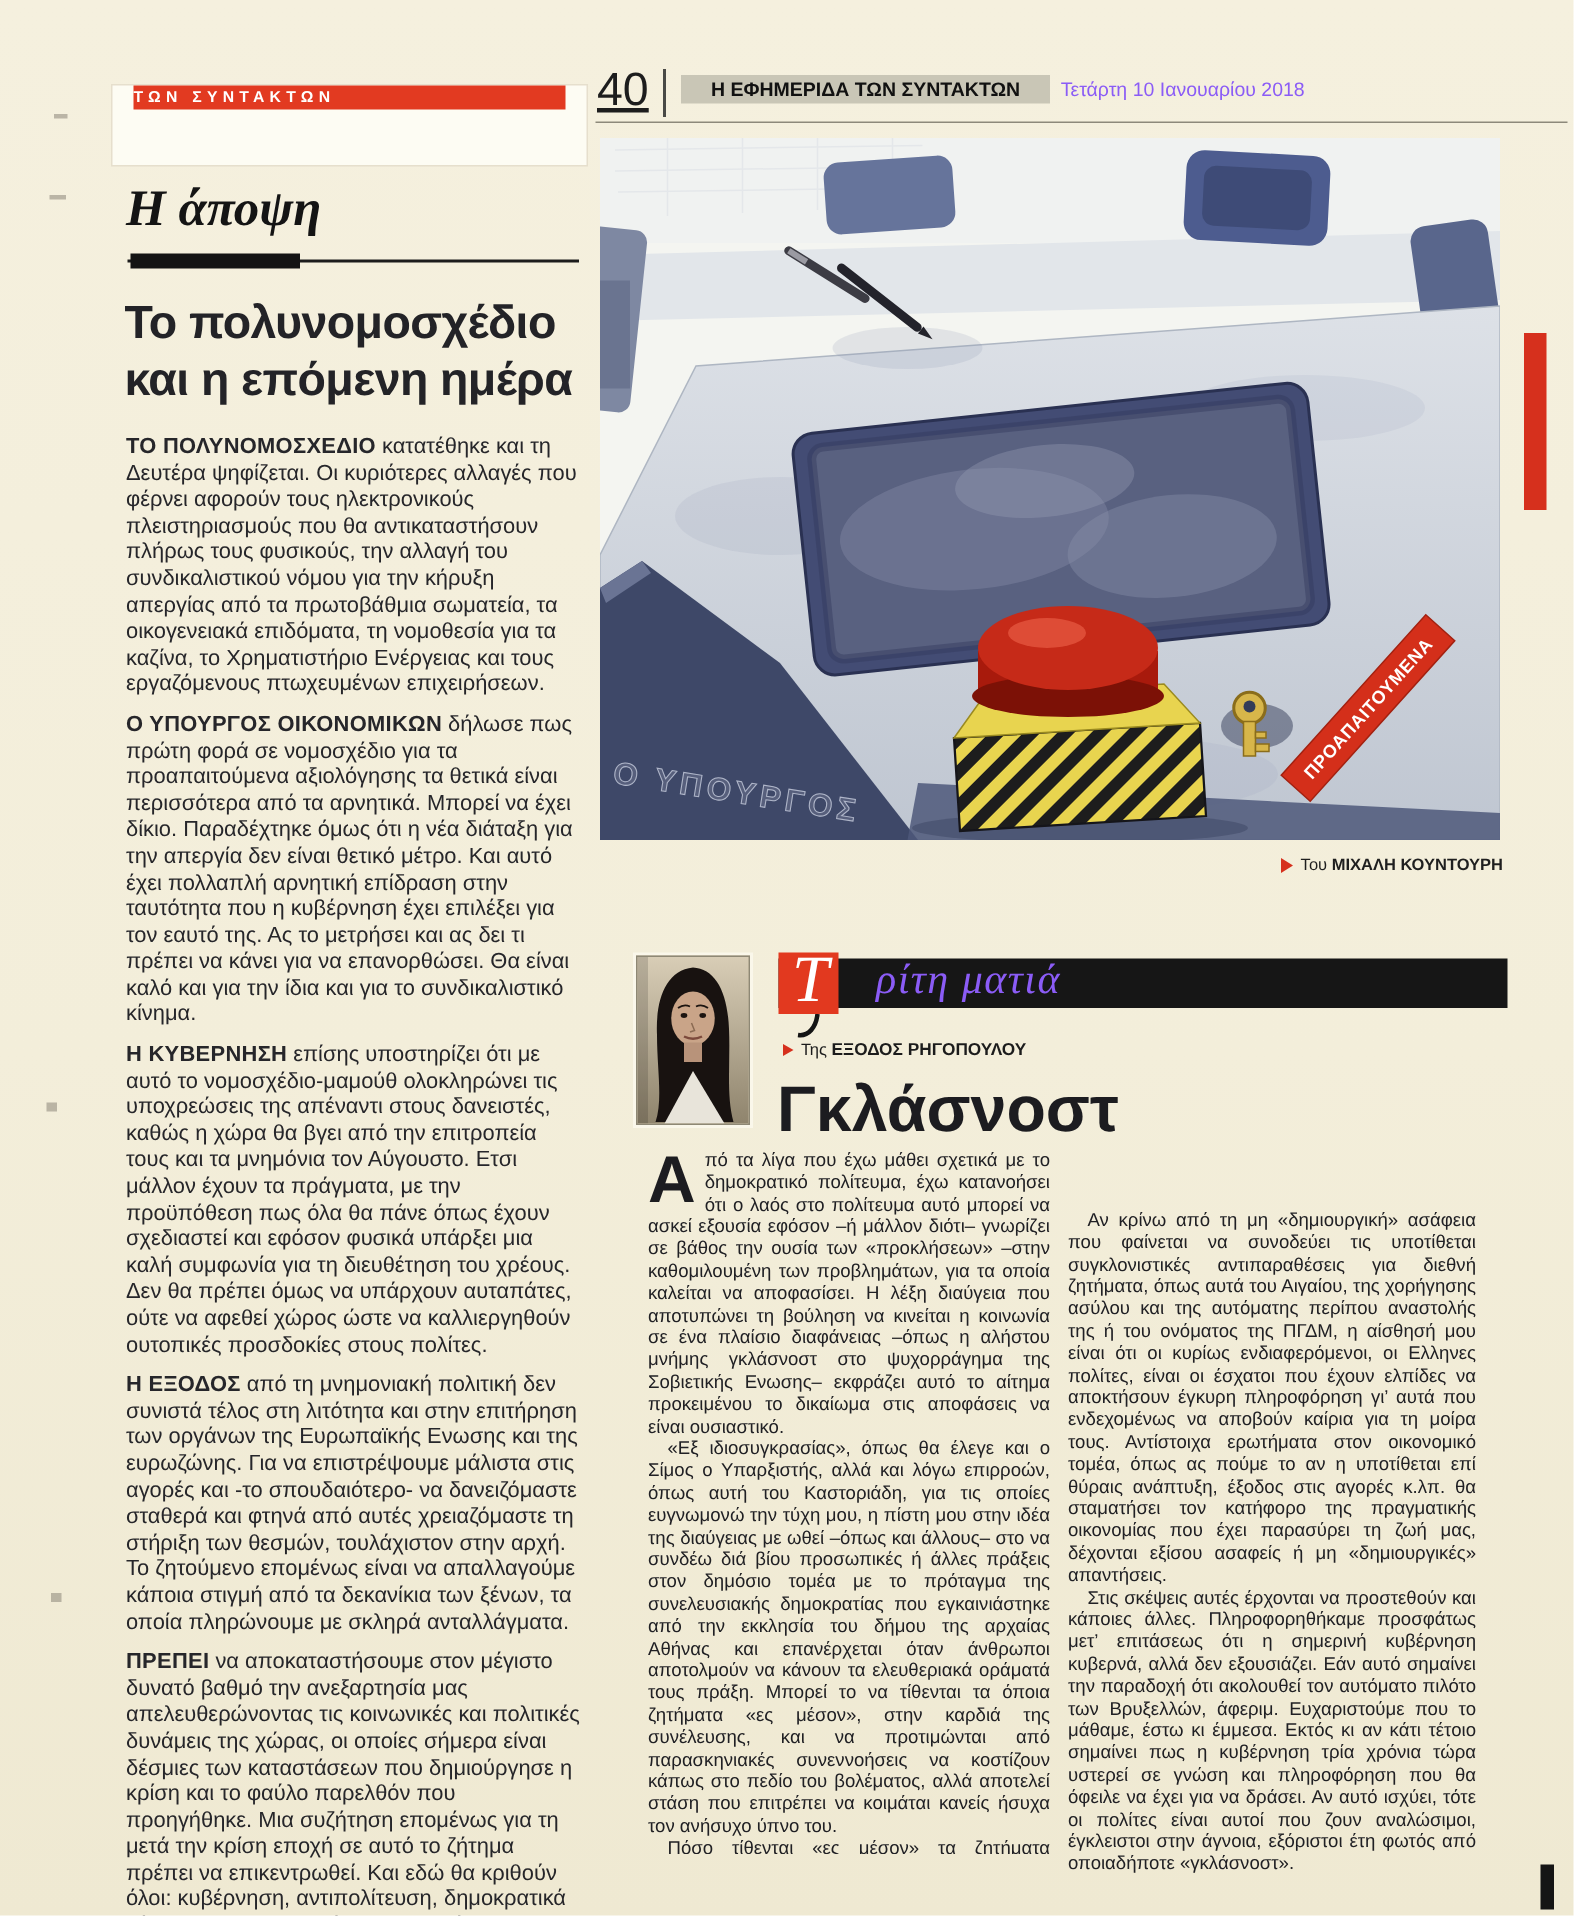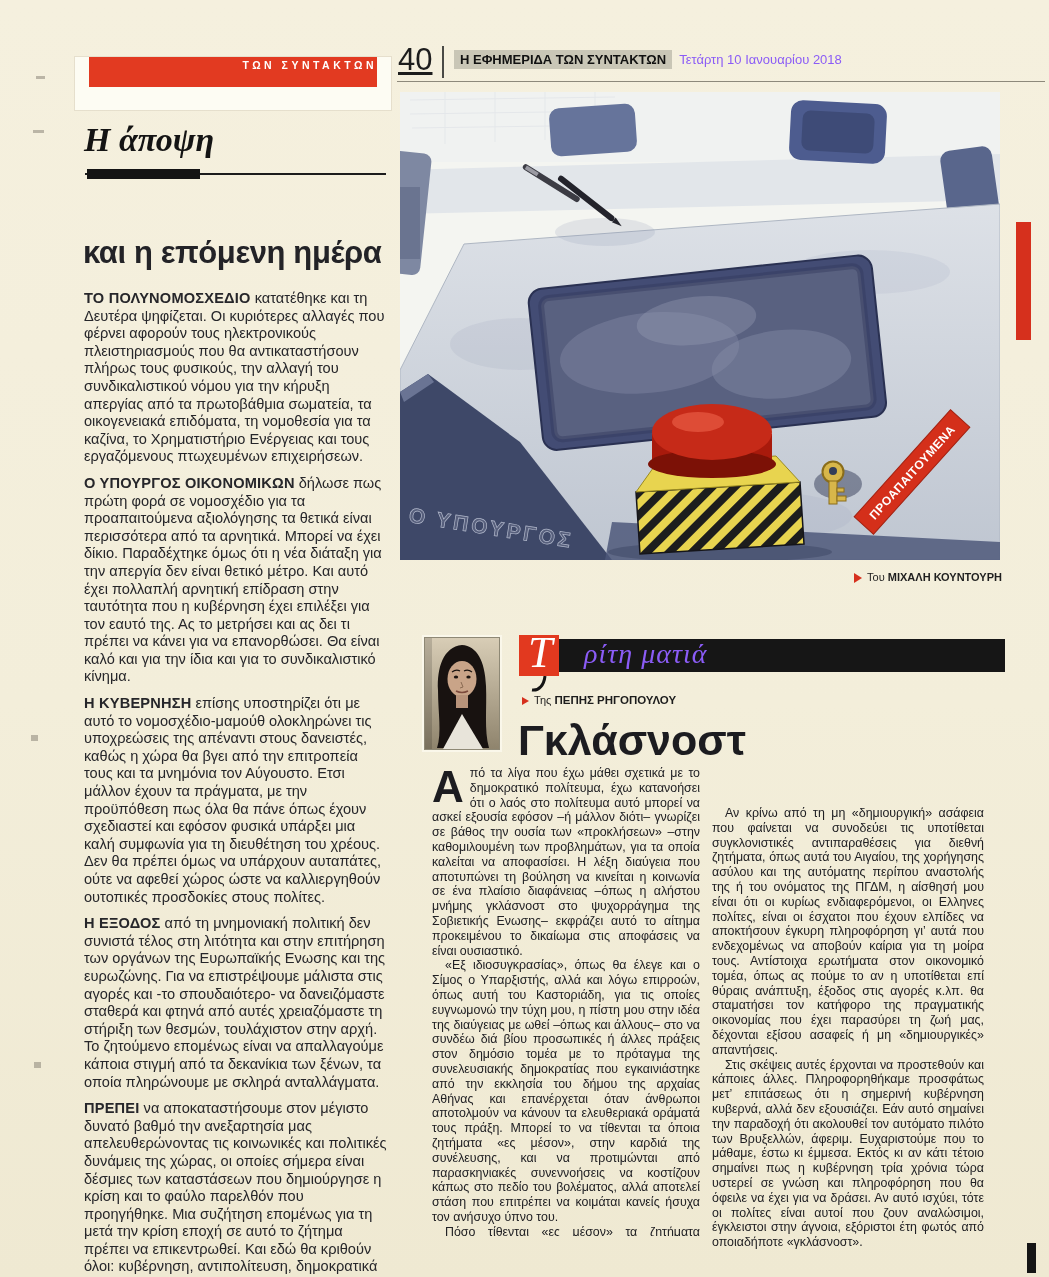--- a/index.html
+++ b/index.html
@@ -6,30 +6,30 @@
   body{
     width:1049px;height:1277px;position:relative;overflow:hidden;
     background:linear-gradient(180deg,#f5f0de 0%,#f3eeda 55%,#efe9d2 100%);
     font-family:"Liberation Sans","DejaVu Sans",sans-serif;color:#26262a;
   }
   .abs{position:absolute;}
   
   .pageno{left:398px;top:42px;font-size:31px;color:#1d1d1d;text-decoration:underline;}
   .hdr-sep{left:442px;top:46px;width:2px;height:32px;background:#4a4a46;}
   .hdr-line{left:454px;top:52px;font-size:13px;white-space:nowrap;}
-  .hdr-paper{background:#c9c6b6;font-weight:700;padding:2px 6px;color:#111;}
+  .hdr-paper{background:#c9c6b6;font-weight:700;padding:2px 20px;color:#111;}
   .hdr-date{color:#8b5cf6;margin-left:7px;}
   .hdr-rule{left:397px;top:81px;width:648px;height:1px;background:#8d897b;}
   
   .masthead{left:75px;top:57px;width:316px;height:53px;background:#fdfcf3;
     box-shadow:0 0 0 1px rgba(120,110,80,.12);}
   .mast-top{display:flex;align-items:center;justify-content:center;gap:7px;padding-top:3px;}
   .mast-title{font-weight:700;font-size:27px;letter-spacing:-.5px;color:#0c0c0c;}
-  .mast-red{margin:0 auto;width:288px;height:30px;background:#e23a21;color:#fff;
-    font-weight:700;font-size:10.5px;letter-spacing:3.5px;text-align:right;line-height:17px;}
+  .mast-red{margin:0 auto;width:288px;height:16px;background:#e23a21;color:#fff;
+    font-weight:700;font-size:10.5px;letter-spacing:3.5px;text-align:left;line-height:17px;}
   
   .section-head{left:84px;top:121px;font-family:"Liberation Serif","DejaVu Serif",serif;
     font-style:italic;font-size:34px;color:#141414;font-weight:bold;}
   .section-rule{left:85px;top:169px;width:301px;height:10px;}
   .section-rule .thin{position:absolute;left:0;top:4px;width:100%;height:2px;background:#1c1c1c;}
   .section-rule .thick{position:absolute;left:2px;top:0;width:113px;height:10px;background:#141414;}
   .op-title{left:83px;top:196px;margin:0;font-size:31px;line-height:38px;font-weight:700;
     color:#232327;letter-spacing:-.4px;}
   .op-body{left:84px;top:290px;width:303px;font-size:14.6px;line-height:17.6px;color:#26262a;}
   .op-body p{margin:0 0 9px 0;}
@@ -83,21 +83,21 @@
 <div class="abs artifact" style="left:33px;top:130px;width:11px;height:3px;"></div>
 <div class="abs artifact" style="left:31px;top:735px;width:7px;height:6px;"></div>
 <div class="abs artifact" style="left:34px;top:1062px;width:7px;height:6px;"></div>
 
 <div class="abs section-head">Η άποψη</div>
 <div class="abs section-rule">
   <span class="thin"></span>
     <span class="thick"></span>
 </div>
 <h1 class="abs op-title">
-  <br>
+  <span>Το πολυνομοσχέδιο</span><br>
   <span>και η επόμενη ημέρα</span>
 </h1>
 <div class="abs op-body">
   <p><b class="lead">ΤΟ ΠΟΛΥΝΟΜΟΣΧΕΔΙΟ</b><span> κατατέθηκε και τη Δευτέρα ψηφίζεται. Οι κυριότερες αλλαγές που φέρνει αφορούν τους ηλεκτρονικούς πλειστηριασμούς που θα αντικαταστήσουν πλήρως τους φυσικούς, την αλλαγή του συνδικαλιστικού νόμου για την κήρυξη απεργίας από τα πρωτοβάθμια σωματεία, τα οικογενειακά επιδόματα, τη νομοθεσία για τα καζίνα, το Χρηματιστήριο Ενέργειας και τους εργαζόμενους πτωχευμένων επιχειρήσεων.</span></p>
   <p><b class="lead">Ο ΥΠΟΥΡΓΟΣ ΟΙΚΟΝΟΜΙΚΩΝ</b><span> δήλωσε πως πρώτη φορά σε νομοσχέδιο για τα προαπαιτούμενα αξιολόγησης τα θετικά είναι περισσότερα από τα αρνητικά. Μπορεί να έχει δίκιο. Παραδέχτηκε όμως ότι η νέα διάταξη για την απεργία δεν είναι θετικό μέτρο. Και αυτό έχει πολλαπλή αρνητική επίδραση στην ταυτότητα που η κυβέρνηση έχει επιλέξει για τον εαυτό της. Ας το μετρήσει και ας δει τι πρέπει να κάνει για να επανορθώσει. Θα είναι καλό και για την ίδια και για το συνδικαλιστικό κίνημα.</span></p>
   <p><b class="lead">Η ΚΥΒΕΡΝΗΣΗ</b><span> επίσης υποστηρίζει ότι με αυτό το νομοσχέδιο-μαμούθ ολοκληρώνει τις υποχρεώσεις της απέναντι στους δανειστές, καθώς η χώρα θα βγει από την επιτροπεία τους και τα μνημόνια τον Αύγουστο. Ετσι μάλλον έχουν τα πράγματα, με την προϋπόθεση πως όλα θα πάνε όπως έχουν σχεδιαστεί και εφόσον φυσικά υπάρξει μια καλή συμφωνία για τη διευθέτηση του χρέους. Δεν θα πρέπει όμως να υπάρχουν αυταπάτες, ούτε να αφεθεί χώρος ώστε να καλλιεργηθούν ουτοπικές προσδοκίες στους πολίτες.</span></p>
   <p><b class="lead">Η ΕΞΟΔΟΣ</b><span> από τη μνημονιακή πολιτική δεν συνιστά τέλος στη λιτότητα και στην επιτήρηση των οργάνων της Ευρωπαϊκής Ενωσης και της ευρωζώνης. Για να επιστρέψουμε μάλιστα στις αγορές και -το σπουδαιότερο- να δανειζόμαστε σταθερά και φτηνά από αυτές χρειαζόμαστε τη στήριξη των θεσμών, τουλάχιστον στην αρχή. Το ζητούμενο επομένως είναι να απαλλαγούμε κάποια στιγμή από τα δεκανίκια των ξένων, τα οποία πληρώνουμε με σκληρά ανταλλάγματα.</span></p>
   <p><b class="lead">ΠΡΕΠΕΙ</b><span> να αποκαταστήσουμε στον μέγιστο δυνατό βαθμό την ανεξαρτησία μας απελευθερώνοντας τις κοινωνικές και πολιτικές δυνάμεις της χώρας, οι οποίες σήμερα είναι δέσμιες των καταστάσεων που δημιούργησε η κρίση και το φαύλο παρελθόν που προηγήθηκε. Μια συζήτηση επομένως για τη μετά την κρίση εποχή σε αυτό το ζήτημα πρέπει να επικεντρωθεί. Και εδώ θα κριθούν όλοι: κυβέρνηση, αντιπολίτευση, δημοκρατικά κόμματα και η κοινωνία των πολιτών.</span></p>
 </div>
 
@@ -228,21 +228,21 @@
 
 <div class="abs tm-banner"></div>
 <div class="abs tm-red"></div>
 <div class="abs tm-initial">Τ</div>
 <svg class="abs" style="left:531px;top:676px;" width="26" height="20" viewBox="0 0 26 20">
   <path d="M14,0 C13,9 8,15 1,14" stroke="#141414" stroke-width="3" fill="none"></path>
 </svg>
 <div class="abs tm-rest">ρίτη ματιά</div>
 
 <div class="abs tm-byline">
-  <span class="tri"></span><span>Της</span>&nbsp;<b>ΠΕΠΗΣ ΡΗΓΟΠΟΥΛΟΥ</b>
+  <span class="tri"></span><span>Της</span>&nbsp;<b>ΕΞΟΔΟΣ ΡΗΓΟΠΟΥΛΟΥ</b>
 </div>
 
 <h2 class="abs tm-title">Γκλάσνοστ</h2>
 
 <div class="abs g-col" id="gcol1">
   <p class="first"><span class="dropcap">Α</span><span>πό τα λίγα που έχω μάθει σχετικά με το δημοκρατικό πολίτευμα, έχω κατανοήσει ότι ο λαός στο πολίτευμα αυτό μπορεί να ασκεί εξουσία εφόσον –ή μάλλον διότι– γνωρίζει σε βάθος την ουσία των «προκλήσεων» –στην καθομιλουμένη των προβλημάτων, για τα οποία καλείται να αποφασίσει. Η λέξη διαύγεια που αποτυπώνει τη βούληση να κινείται η κοινωνία σε ένα πλαίσιο διαφάνειας –όπως η αλήστου μνήμης γκλάσνοστ στο ψυχορράγημα της Σοβιετικής Ενωσης– εκφράζει αυτό το αίτημα προκειμένου το δικαίωμα στις αποφάσεις να είναι ουσιαστικό.</span></p>
   <p>«Εξ ιδιοσυγκρασίας», όπως θα έλεγε και ο Σίμος ο Υπαρξιστής, αλλά και λόγω επιρροών, όπως αυτή του Καστοριάδη, για τις οποίες ευγνωμονώ την τύχη μου, η πίστη μου στην ιδέα της διαύγειας με ωθεί –όπως και άλλους– στο να συνδέω διά βίου προσωπικές ή άλλες πράξεις στον δημόσιο τομέα με το πρόταγμα της συνελευσιακής δημοκρατίας που εγκαινιάστηκε από την εκκλησία του δήμου της αρχαίας Αθήνας και επανέρχεται όταν άνθρωποι αποτολμούν να κάνουν τα ελευθεριακά οράματά τους πράξη. Μπορεί το να τίθενται τα όποια ζητήματα «ες μέσον», στην καρδιά της συνέλευσης, και να προτιμώνται από παρασκηνιακές συνεννοήσεις να κοστίζουν κάπως στο πεδίο του βολέματος, αλλά αποτελεί στάση που επιτρέπει να κοιμάται κανείς ήσυχα τον ανήσυχο ύπνο του.</p>
   <p>Πόσο τίθενται «ες μέσον» τα ζητήματα σήμερα;</p>
 </div>
 <div class="abs g-col" id="gcol2">

